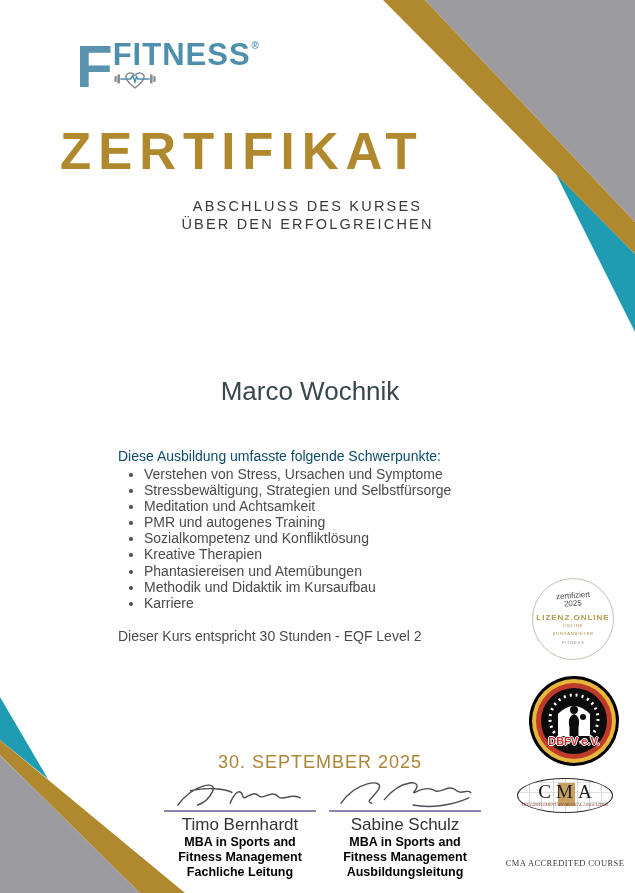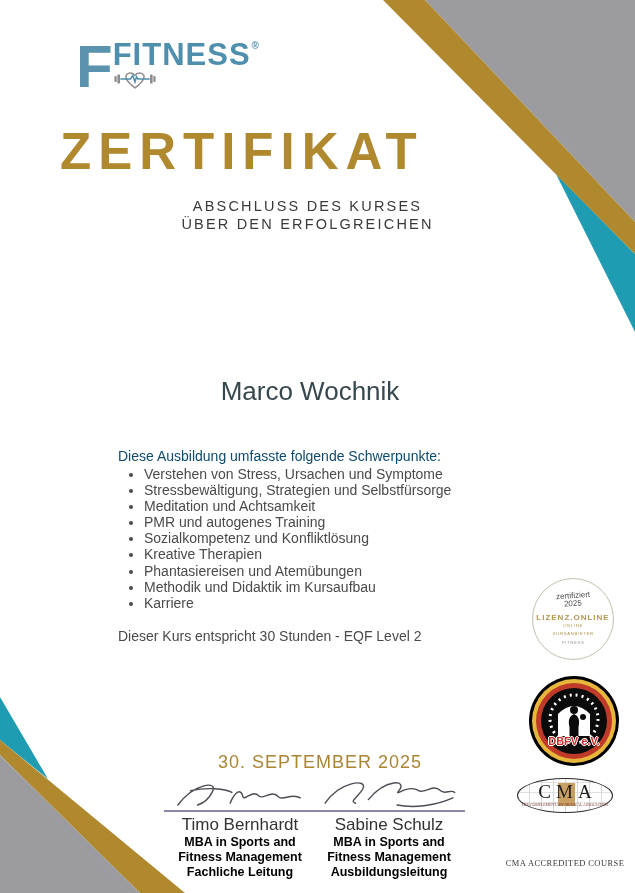--- a/index.html
+++ b/index.html
@@ -38,21 +38,21 @@
   .topics li { line-height:16.1px; }
   .course-note { position:absolute; left:118px; top:628px; font-size:14px; font-weight:500; color:#4a4a4a; }
 
   
   .date { position:absolute; left:0; top:752px; width:640px; text-align:center;
           font-size:18px; font-weight:500; color:#ab8434; letter-spacing:1px; }
 
   
   .sig-block { position:absolute; top:778px; width:170px; display:flex; flex-direction:column; align-items:center; }
   .sig-left  { left:155px; }
-  .sig-right { left:304px; }
+  .sig-right { left:320px; }
   .sig-svg { height:36px; margin-bottom:-4px; }
   .sig-rule { width:152px; border:none; border-top:2px solid #8f84ad; margin:0 0 3px 0; }
   .sig-name { font-size:17px; color:#333; }
   .sig-sub { font-size:12.5px; font-weight:700; color:#000000; line-height:15.2px; text-align:center; }
 
   
   .badge-lizenz { position:absolute; left:532px; top:578px; width:82px; height:82px; border-radius:50%;
                   border:1px solid #c6bfae; display:flex; flex-direction:column; align-items:center;
                   justify-content:center; text-align:center; }
   .bl-top { font-size:8px; color:#4a4a4a; transform:rotate(-4deg); line-height:8.5px; }

